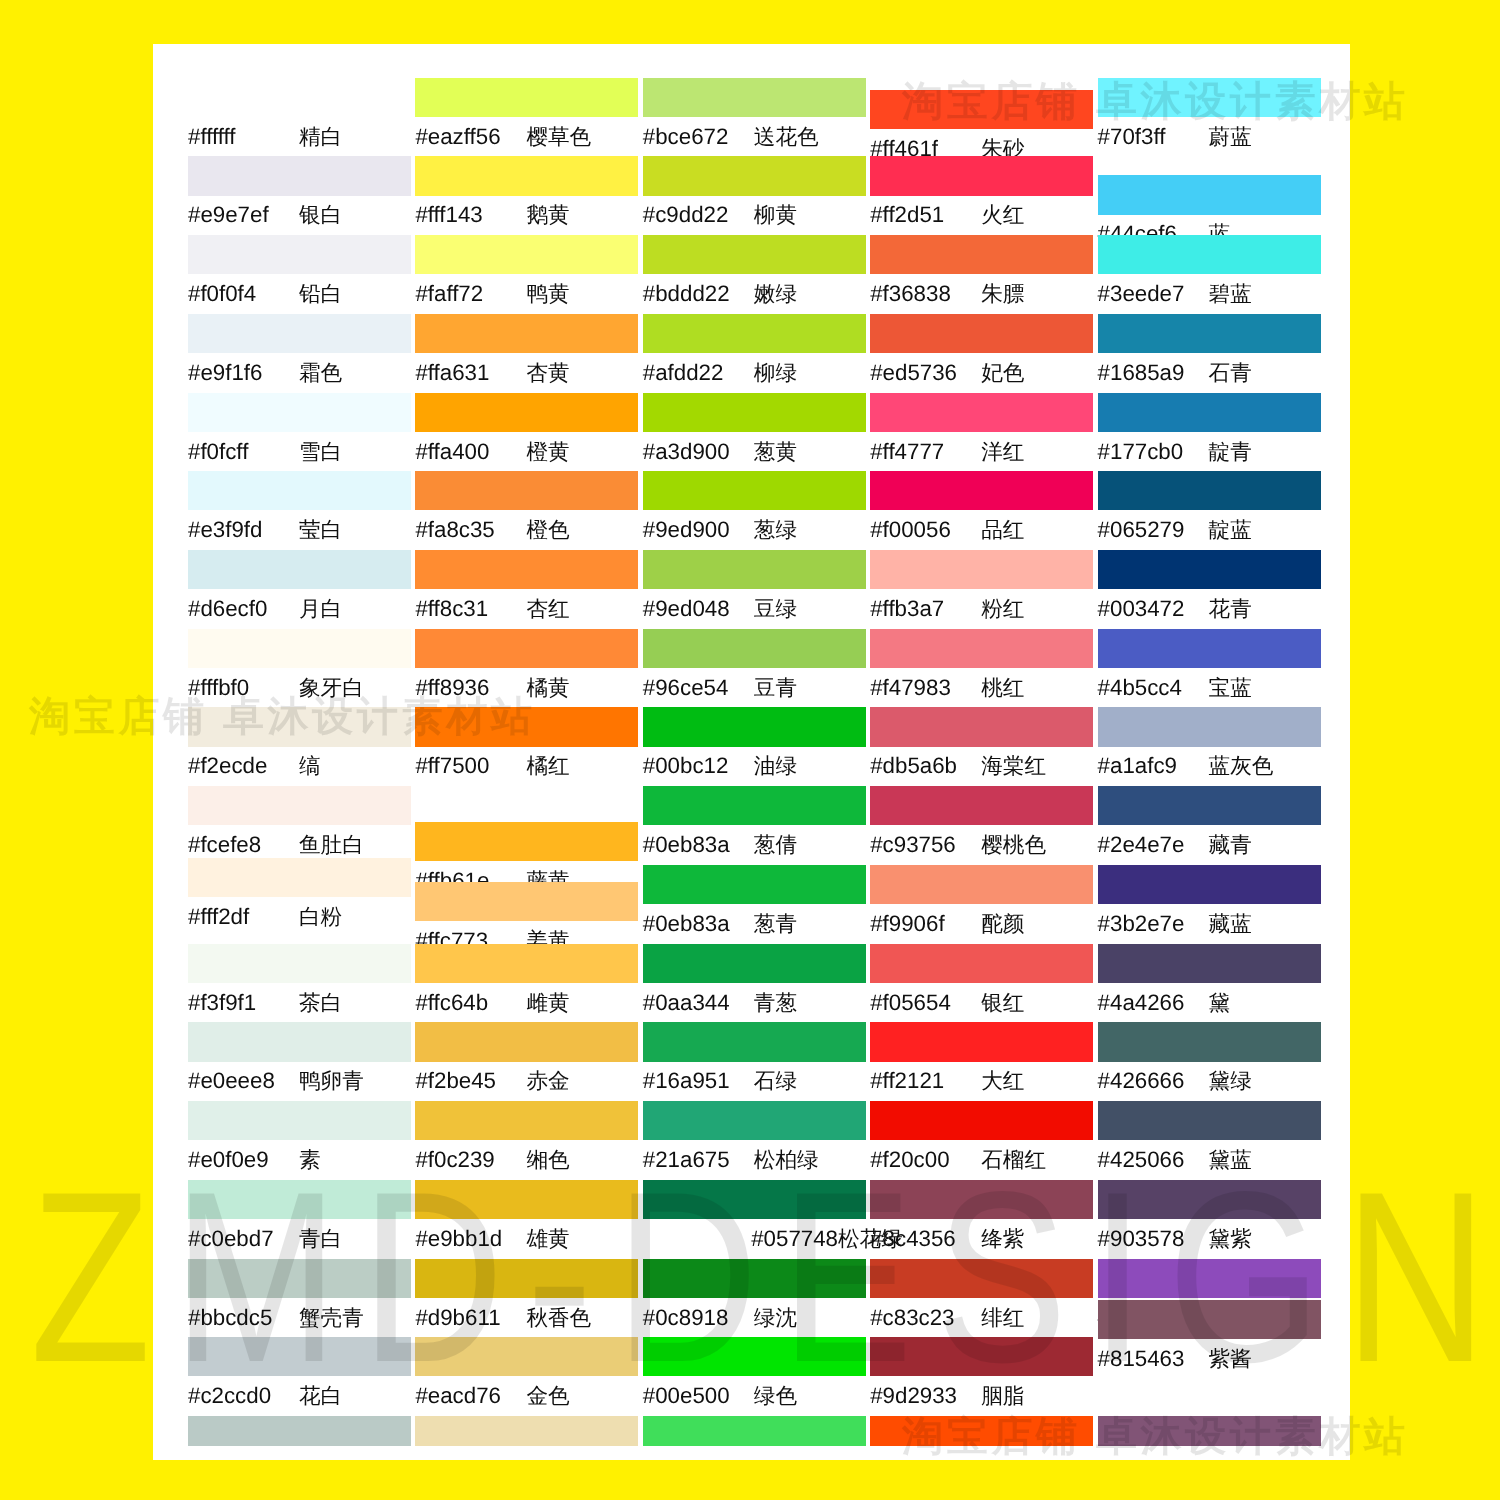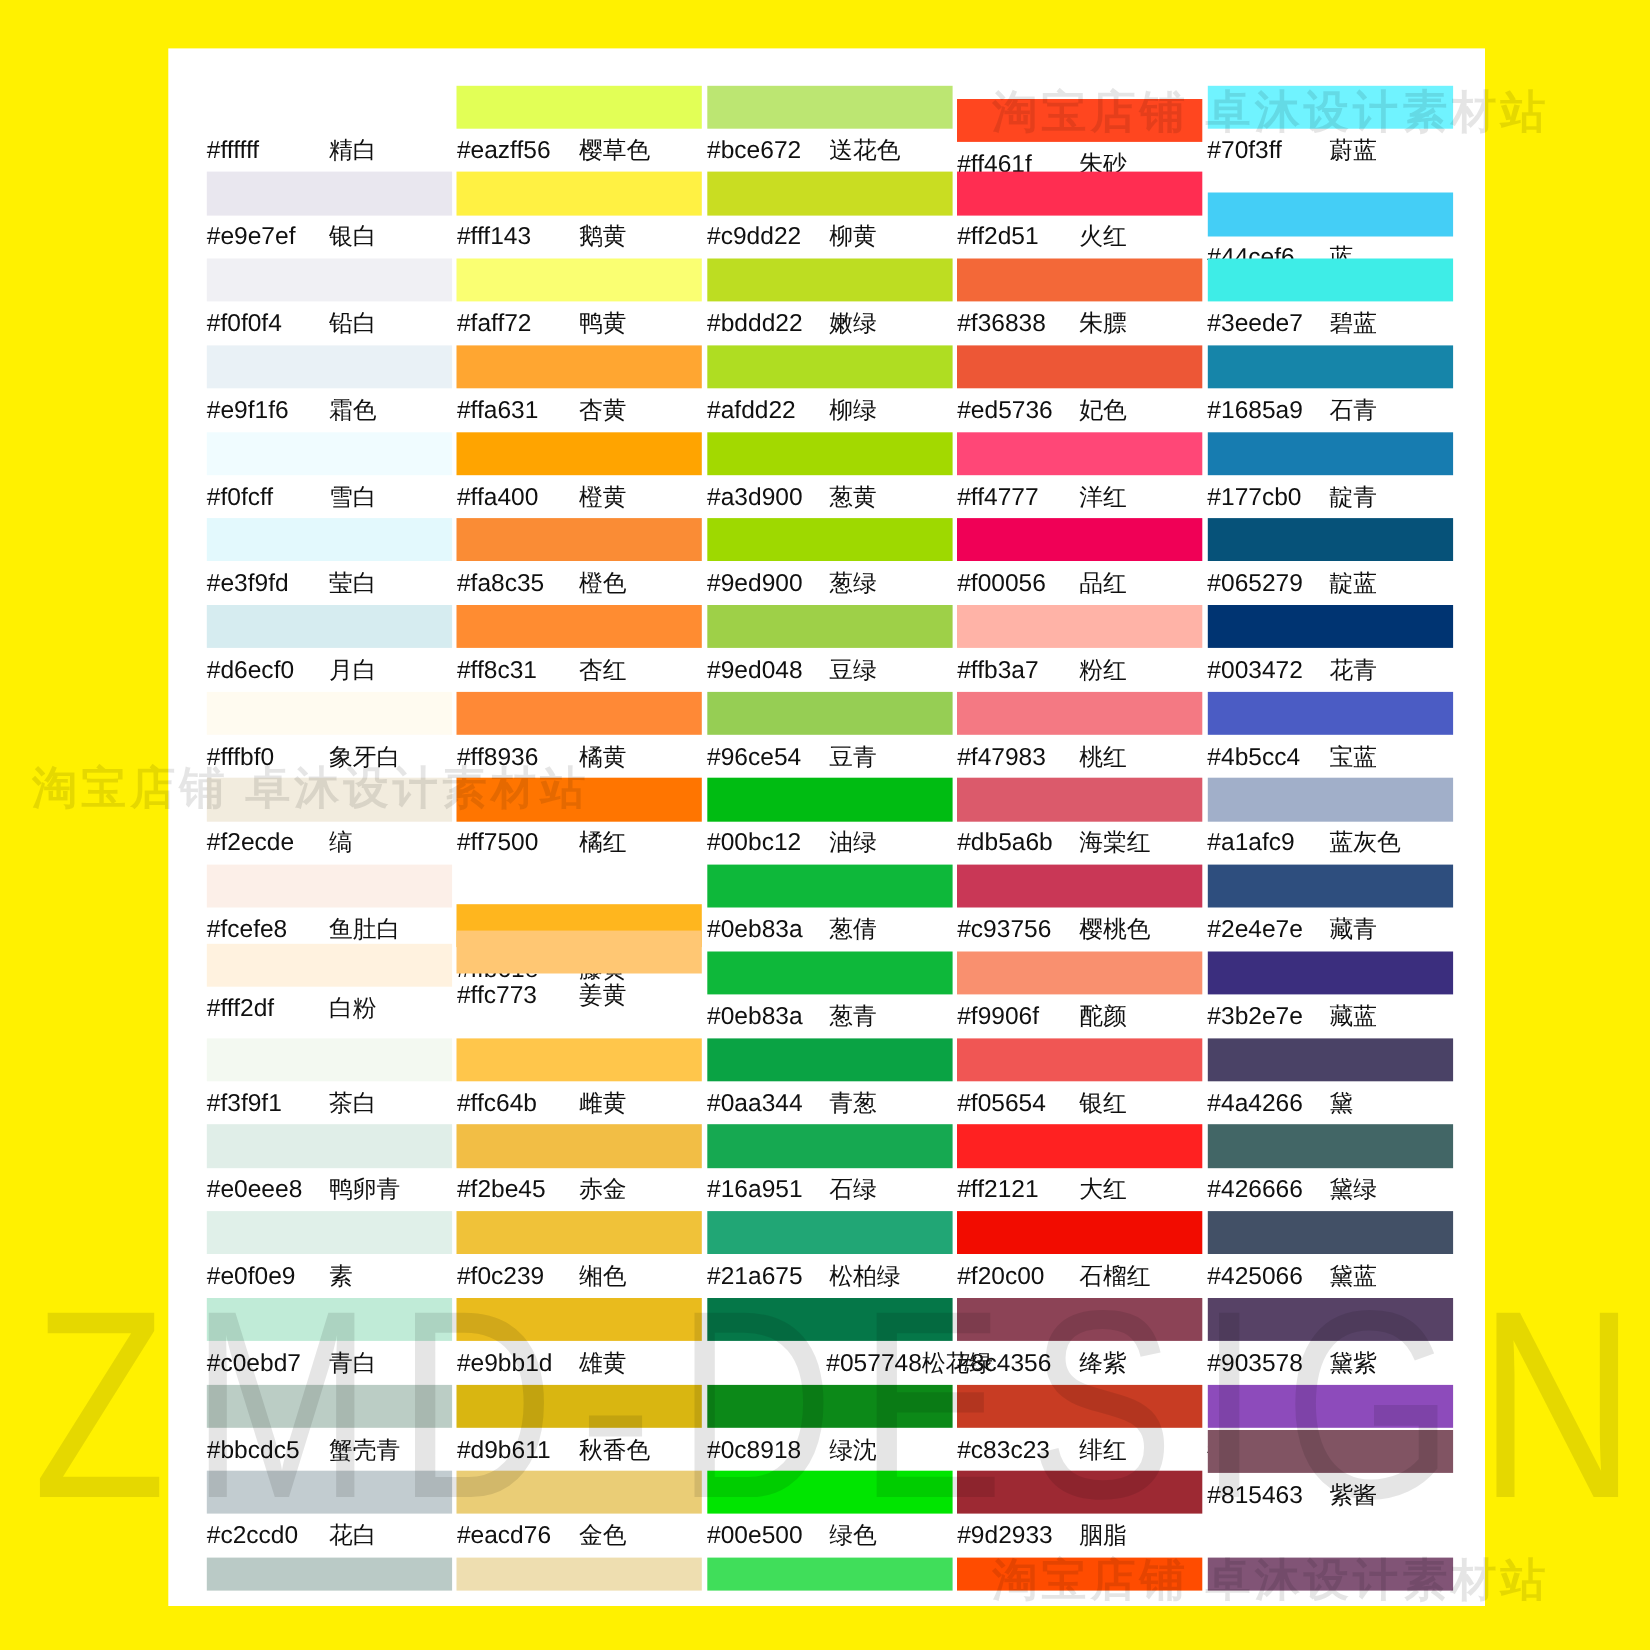--- a/index.html
+++ b/index.html
@@ -139,21 +139,21 @@
           <div class="lbl"><span class="hex">#ff8936</span><span class="cn">橘黄</span></div>
         </div>
         <div class="cell" style="top: 629.84px;">
           <div class="sw" title="#ff7500" style="background: rgb(255, 117, 0);"></div>
           <div class="lbl"><span class="hex">#ff7500</span><span class="cn">橘红</span></div>
         </div>
         <div class="cell" style="top: 708.57px; margin-top: 36px;">
           <div class="sw" title="#ffb61e" style="background: rgb(255, 182, 30);"></div>
           <div class="lbl"><span class="hex">#ffb61e</span><span class="cn">藤黄</span></div>
         </div>
-        <div class="cell" style="top: 768px;">
+        <div class="cell" style="top: 804px;">
           <div class="sw" title="#ffc773" style="background: rgb(255, 199, 115);"></div>
           <div class="lbl"><span class="hex">#ffc773</span><span class="cn">姜黄</span></div>
         </div>
         <div class="cell" style="top: 866.03px;">
           <div class="sw" title="#ffc64b" style="background: rgb(255, 198, 75);"></div>
           <div class="lbl"><span class="hex">#ffc64b</span><span class="cn">雌黄</span></div>
         </div>
         <div class="cell" style="top: 944.76px;">
           <div class="sw" title="#f2be45" style="background: rgb(242, 190, 69);"></div>
           <div class="lbl"><span class="hex">#f2be45</span><span class="cn">赤金</span></div>

